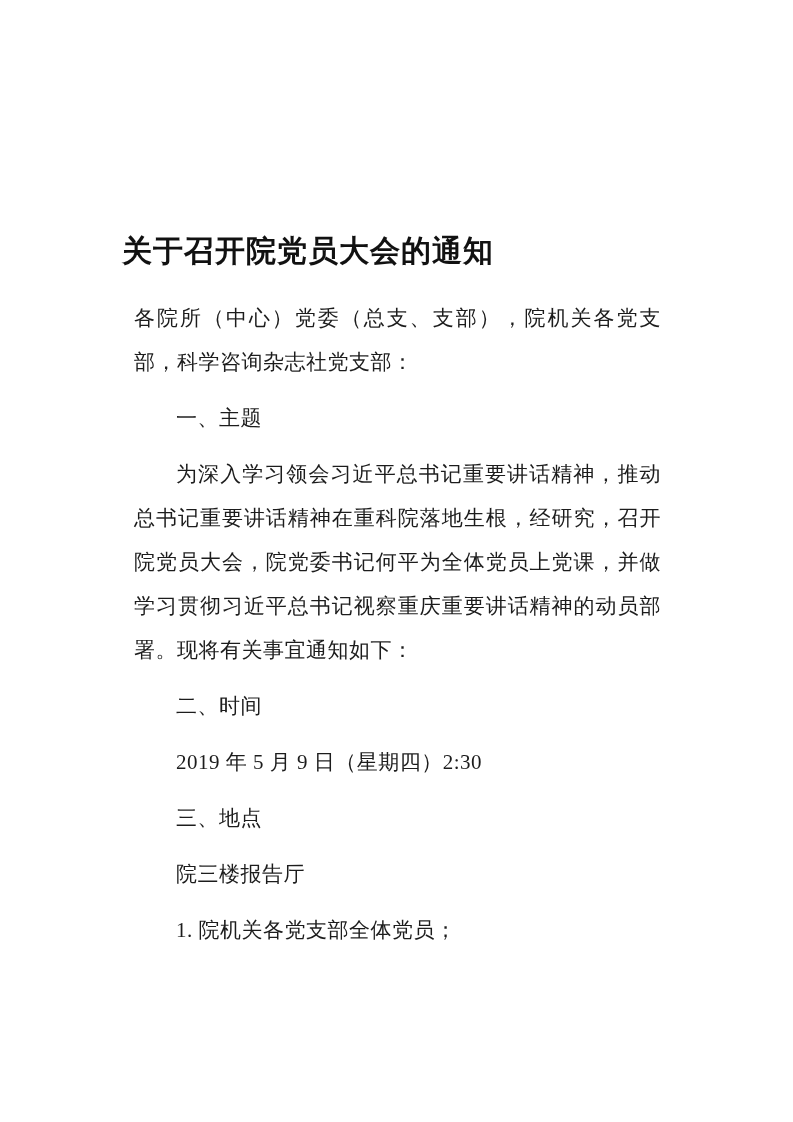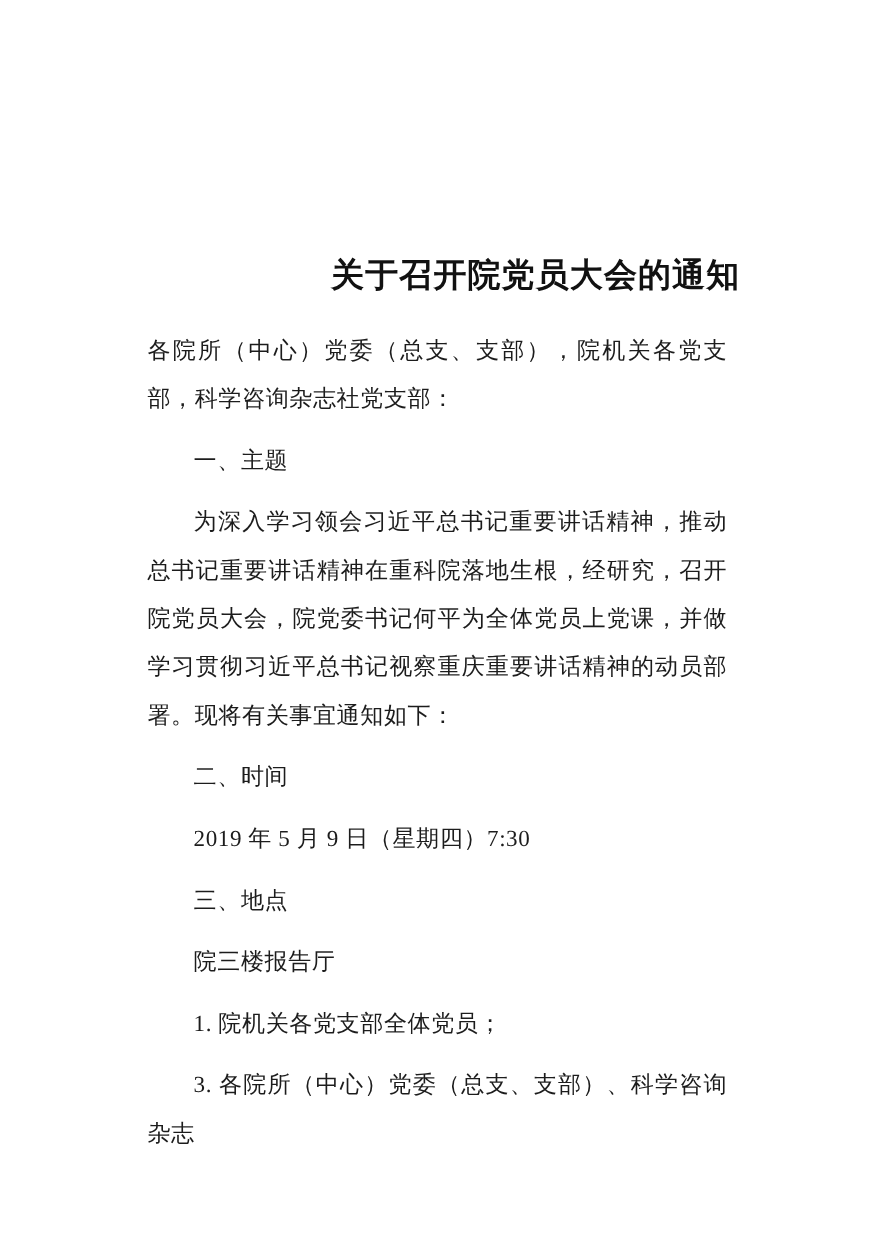--- a/index.html
+++ b/index.html
@@ -17,21 +17,21 @@
     font-family: "Liberation Serif", "DejaVu Serif", serif;
     color: #1c1c1c;
     font-size: 21px;
     overflow: hidden;
   }
   .doc-title {
     font-family: "Liberation Sans", "DejaVu Sans", sans-serif;
     font-weight: 700;
     font-size: 30px;
     line-height: 38px;
-    text-align: right;
+    text-align: left;
     letter-spacing: 1px;
     color: #111111;
     margin: 0 0 26px 0;
   }
   .line {
     margin: 12px;
     line-height: 44px;
     letter-spacing: 0.5px;
     text-align: justify;
     text-justify: inter-ideograph;
@@ -46,20 +46,19 @@
 <div class="page">
   <h1 class="doc-title">关于召开院党员大会的通知</h1>
 
   <p class="line">各院所（中心）党委（总支、支部），院机关各党支部，科学咨询杂志社党支部：</p>
 
   <p class="line indent">一、主题</p>
 
   <p class="line indent">为深入学习领会习近平总书记重要讲话精神，推动总书记重要讲话精神在重科院落地生根，经研究，召开院党员大会，院党委书记何平为全体党员上党课，并做学习贯彻习近平总书记视察重庆重要讲话精神的动员部署。现将有关事宜通知如下：</p>
 
   <p class="line indent">二、时间</p>
-  <p class="line indent">2019 年 5 月 9 日（星期四）7:30</p>
+  <p class="line indent">2019 年 5 月 9 日（星期四）2:30</p>
 
   <p class="line indent">三、地点</p>
   <p class="line indent">院三楼报告厅</p>
 
   <p class="line indent">1. 院机关各党支部全体党员；</p>
-  <p class="line indent">3. 各院所（中心）党委（总支、支部）、科学咨询杂志</p>
 </div>
 
 </body></html>

